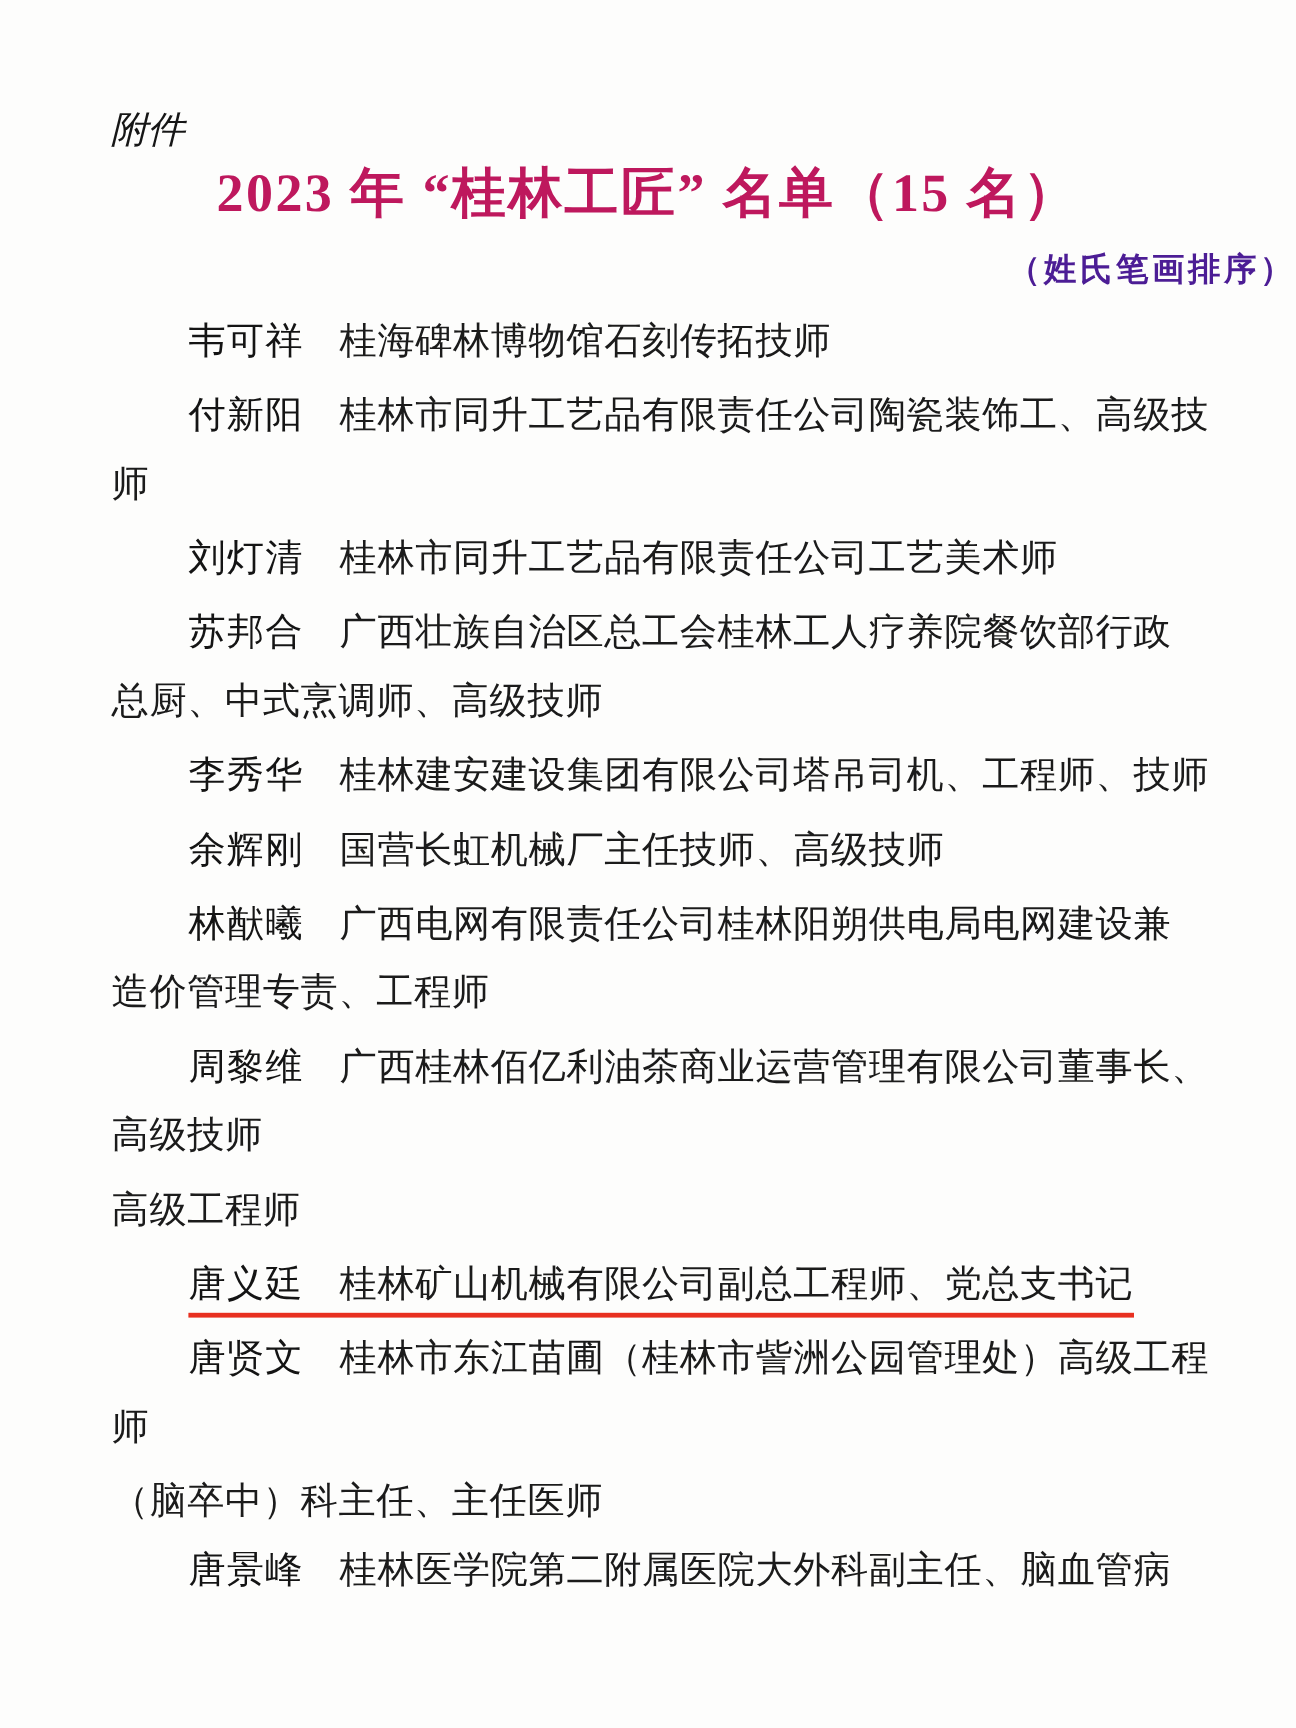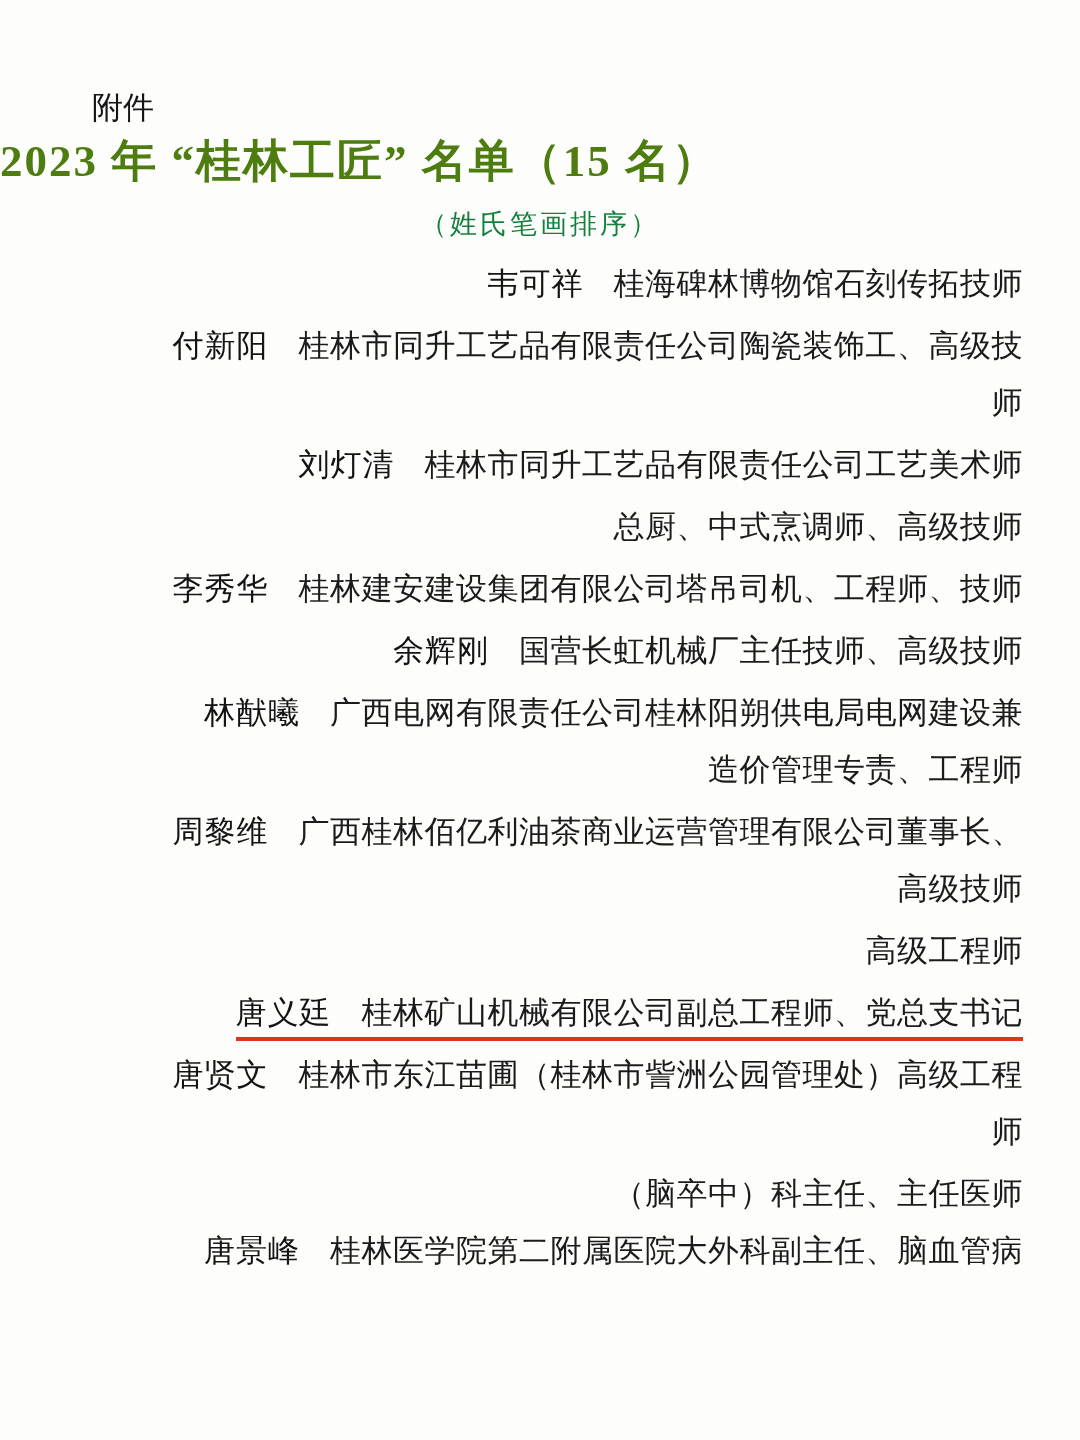--- a/index.html
+++ b/index.html
@@ -9,42 +9,45 @@
     margin:0 auto;
     background:#fdfdfc;
     overflow:hidden;
     font-family:"Liberation Serif","DejaVu Serif",serif;
     color:#1c1c1c;
   }
   .attachment{
     position:absolute;top:90px;left:92px;
     font-size:31px;line-height:36px;
     color:#161616;
+    font-style:italic;
   }
   .title{
     position:absolute;top:130px;left:0;
     width:100%;margin:0;
+    text-align:center;
     font-size:45px;line-height:62px;
     font-weight:700;
     letter-spacing:2px;
-    color:#4d7c0f;
+    color:#be185d;
   }
   .subtitle{
     position:absolute;top:204px;left:0;
     width:100%;
-    text-align:center;
+    text-align:right;
     font-size:27px;line-height:40px;
     letter-spacing:3px;
-    color:#15803d;
+    color:#4c1d95;
+    font-weight:bold;
   }
   .entries{
     position:absolute;top:255px;left:93px;
     width:930px;
   }
-  .entry{margin:0 0 5px 0;text-align:right;}
+  .entry{margin:0 0 5px 0;}
   .line{
     height:57px;line-height:57px;
     font-size:31px;
     white-space:nowrap;
     color:#1b1b1b;
   }
   .line.first{padding-left:64px;}
   .name{
     display:inline-block;
     letter-spacing:1px;
@@ -70,20 +73,21 @@
         <div class="line first"><span class="name">韦可祥</span><span class="desc">桂海碑林博物馆石刻传拓技师</span></div>
       </div>
       <div class="entry">
         <div class="line first"><span class="name">付新阳</span><span class="desc">桂林市同升工艺品有限责任公司陶瓷装饰工、高级技</span></div>
         <div class="line cont">师</div>
       </div>
       <div class="entry">
         <div class="line first"><span class="name">刘灯清</span><span class="desc">桂林市同升工艺品有限责任公司工艺美术师</span></div>
       </div>
       <div class="entry">
+        <div class="line first"><span class="name">苏邦合</span><span class="desc">广西壮族自治区总工会桂林工人疗养院餐饮部行政</span></div>
         <div class="line cont">总厨、中式烹调师、高级技师</div>
       </div>
       <div class="entry">
         <div class="line first"><span class="name">李秀华</span><span class="desc">桂林建安建设集团有限公司塔吊司机、工程师、技师</span></div>
       </div>
       <div class="entry">
         <div class="line first"><span class="name">余辉刚</span><span class="desc">国营长虹机械厂主任技师、高级技师</span></div>
       </div>
       <div class="entry">
         <div class="line first"><span class="name">林猷曦</span><span class="desc">广西电网有限责任公司桂林阳朔供电局电网建设兼</span></div>

